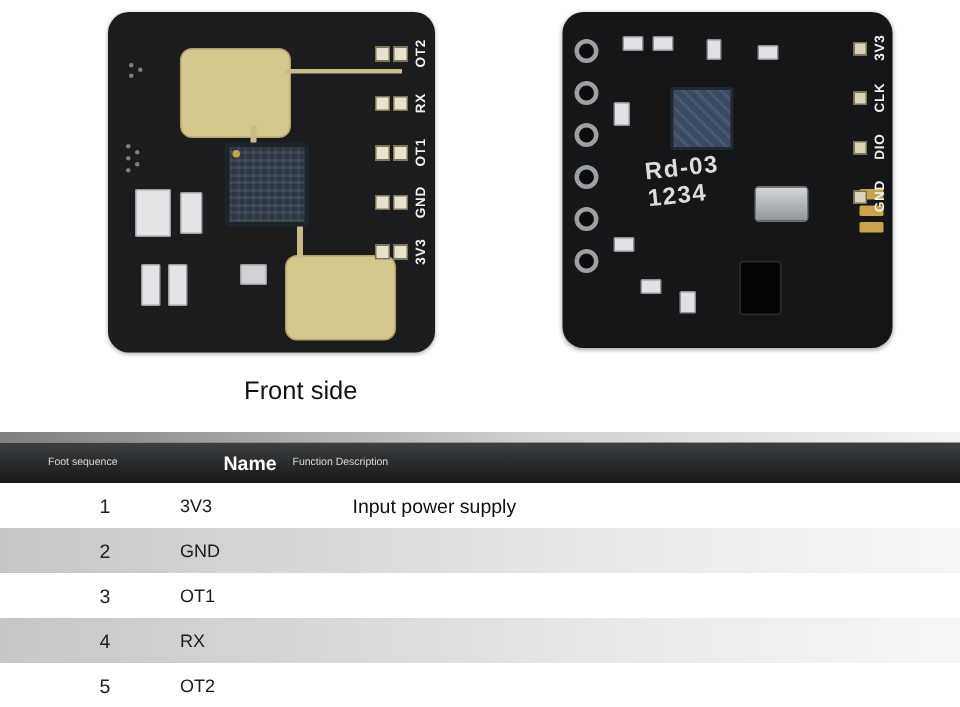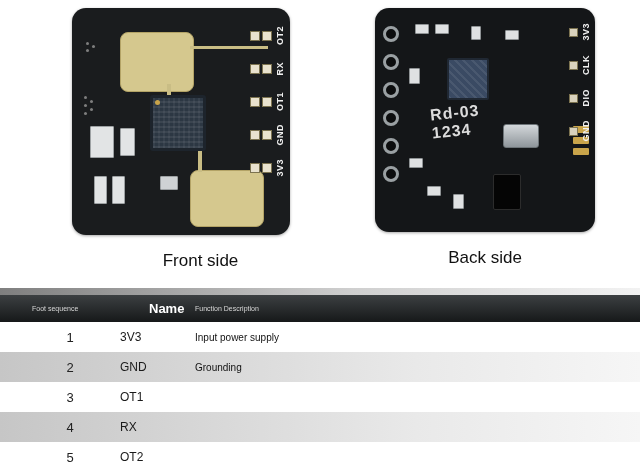--- a/index.html
+++ b/index.html
@@ -80,21 +80,21 @@
   .thead{height:27px;background:linear-gradient(180deg,#3c4042,#161819);display:grid;
          grid-template-columns:120px 75px 1fr;align-items:center;color:#fff;}
   .h-seq{font-size:7px;padding-left:32px;color:#d8d8d8;}
   .h-name{font-size:13px;font-weight:bold;margin-left:29px;}
   .h-desc{font-size:7px;color:#d8d8d8;}
   .trow{height:30px;display:grid;grid-template-columns:120px 75px 1fr;align-items:center;background:#fff;}
   .trow.stripe{background:linear-gradient(90deg,#c6c6c6,#e9e9e9 65%,#f6f6f6);}
   .c-seq{text-align:center;padding-left:20px;font-size:13px;color:#222;}
   .c-name{font-size:12px;color:#1a1a1a;}
   .c-desc{color:#111;white-space:nowrap;overflow:hidden;}
-  .d-lg{font-size:10px;}
+  .d-lg{font-size:13px;margin-left:40px;}
   .d-md{font-size:11px;}
   .d-sm{font-size:8px;letter-spacing:-0.1px;}
 </style>
 </head>
 <body>
 
 <div class="canvas">
 
   <div class="board-wrap wrap-front">
     <div class="pcb front-pcb">
@@ -203,40 +203,38 @@
           <span class="pin-label">DIO</span>
         </div>
         <div class="pin-group">
           <span class="padpair">
               <span class="pad"></span>
             </span>
           <span class="pin-label">GND</span>
         </div>
       </div>
     </div>
-    <div class="board-label">Back side</div>
   </div>
 
   <div class="pin-table">
     <div class="top-strip"></div>
     <div class="thead">
       <span class="h-seq">Foot sequence</span>
       <span class="h-name">Name</span>
       <span class="h-desc">Function Description</span>
     </div>
 
     <div class="trow">
       <span class="c-seq">1</span>
       <span class="c-name">3V3</span>
       <span class="c-desc d-lg">Input power supply</span>
     </div>
     <div class="trow stripe">
       <span class="c-seq">2</span>
       <span class="c-name">GND</span>
-      <span class="c-desc d-lg">Grounding</span>
     </div>
     <div class="trow">
       <span class="c-seq">3</span>
       <span class="c-name">OT1</span>
     </div>
     <div class="trow stripe">
       <span class="c-seq">4</span>
       <span class="c-name">RX</span>
     </div>
     <div class="trow">

